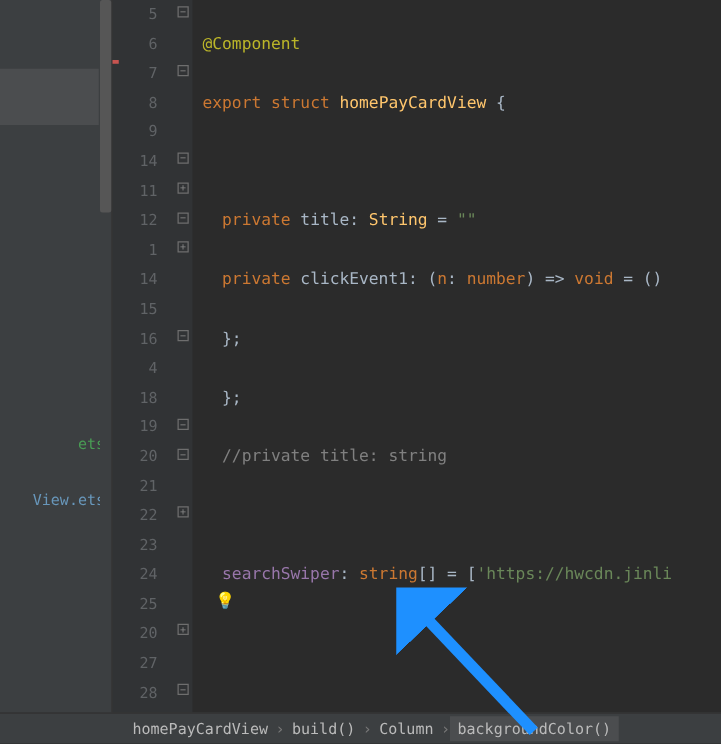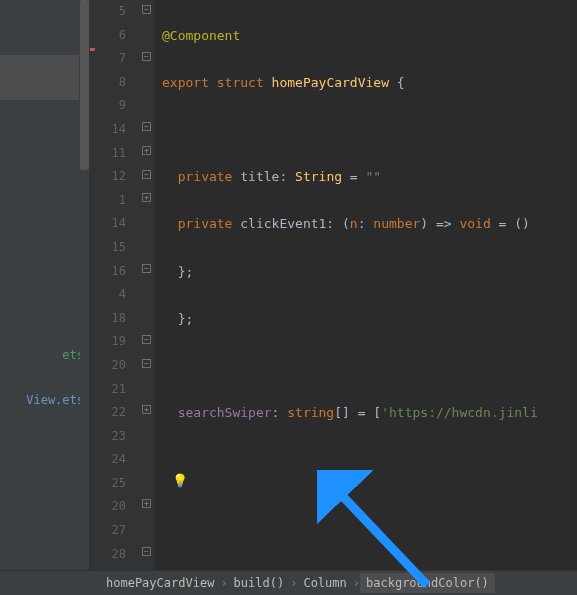--- a/index.html
+++ b/index.html
@@ -207,20 +207,21 @@
   <span class="bulb">💡</span>
 
   <div class="code">
 <div class="line"><span class="an">@Component</span></div>
 <div class="line"><span class="kw">export</span> <span class="kw">struct</span> <span class="ty">homePayCardView</span><span class="pl"> {</span></div>
 <div class="line"></div>
 <div class="line">  <span class="kw">private</span><span class="pl"> title: </span><span class="ty">String</span><span class="pl"> = </span><span class="str">""</span></div>
 <div class="line">  <span class="kw">private</span><span class="pl"> clickEvent1: (</span><span class="kw">n</span><span class="pl">: </span><span class="kw">number</span><span class="pl">) =&gt; </span><span class="kw">void</span><span class="pl"> = ()</span></div>
 <div class="line">  <span class="pl">};</span></div>
 <div class="line">  <span class="pl">};</span></div>
+<div class="line">  <span class="cm">//private title: string</span></div>
 <div class="line"></div>
 <div class="line">  <span class="id">searchSwiper</span><span class="pl">: </span><span class="kw">string</span><span class="pl">[] = [</span><span class="str">'https://hwcdn.jinli</span></div>
 
 
 
 
 
 
 
 

